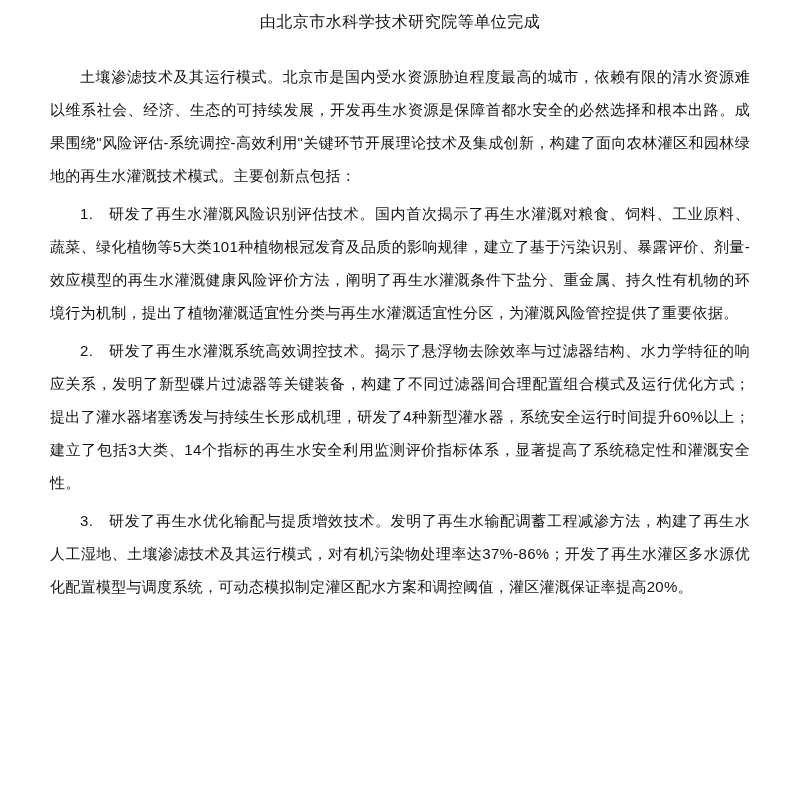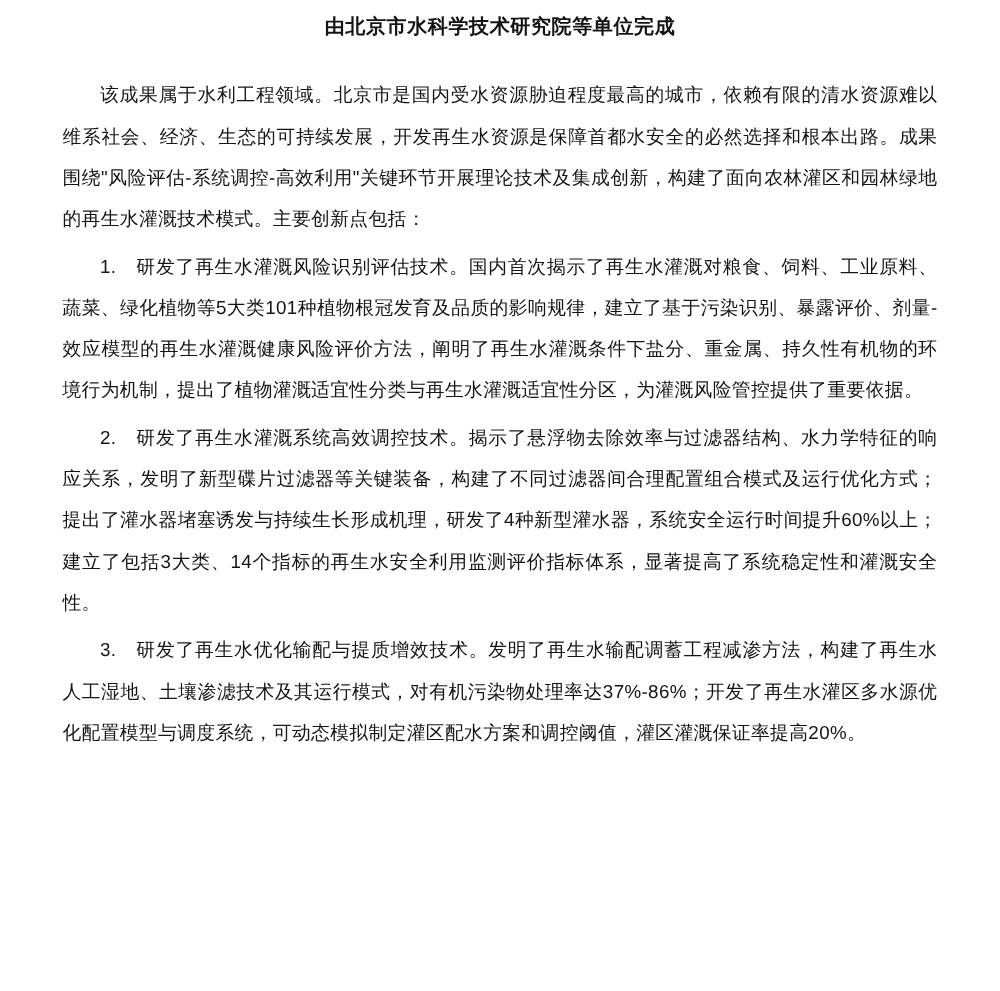--- a/index.html
+++ b/index.html
@@ -17,21 +17,21 @@
   .page {
     box-sizing: border-box;
     width: 800px;
     height: 793px;
     padding: 9px 50px 20px 50px;
     background: #ffffff;
   }
   .doc-title {
     font-size: 16px;
     line-height: 26px;
-    font-weight: 700;
+    font-weight: 400;
     text-align: center;
     margin: 0 0 25px 0;
     letter-spacing: 0.5px;
   }
   .doc-paragraph {
     font-size: 15px;
     line-height: 33px;
     text-align: justify;
     text-justify: inter-ideograph;
     text-indent: 2em;
@@ -39,21 +39,21 @@
     letter-spacing: 0.3px;
     word-break: break-all;
   }
 </style>
 </head>
 <body>
 
 <div class="page">
   <h1 class="doc-title">由北京市水科学技术研究院等单位完成</h1>
 
-  <p class="doc-paragraph">该成果属于水利工程领域。北京市是国内受水资源胁迫程度最高的城市，依赖有限的清水资源难以维系社会、经济、生态的可持续发展，开发再生水资源是保障首都水安全的必然选择和根本出路。成果围绕"风险评估-系统调控-高效利用"关键环节开展理论技术及集成创新，构建了面向农林灌区和园林绿地的再生水灌溉技术模式。主要创新点包括：</p>
+  <p class="doc-paragraph">土壤渗滤技术及其运行模式。北京市是国内受水资源胁迫程度最高的城市，依赖有限的清水资源难以维系社会、经济、生态的可持续发展，开发再生水资源是保障首都水安全的必然选择和根本出路。成果围绕"风险评估-系统调控-高效利用"关键环节开展理论技术及集成创新，构建了面向农林灌区和园林绿地的再生水灌溉技术模式。主要创新点包括：</p>
 
   <p class="doc-paragraph">1.　研发了再生水灌溉风险识别评估技术。国内首次揭示了再生水灌溉对粮食、饲料、工业原料、蔬菜、绿化植物等5大类101种植物根冠发育及品质的影响规律，建立了基于污染识别、暴露评价、剂量-效应模型的再生水灌溉健康风险评价方法，阐明了再生水灌溉条件下盐分、重金属、持久性有机物的环境行为机制，提出了植物灌溉适宜性分类与再生水灌溉适宜性分区，为灌溉风险管控提供了重要依据。</p>
 
   <p class="doc-paragraph">2.　研发了再生水灌溉系统高效调控技术。揭示了悬浮物去除效率与过滤器结构、水力学特征的响应关系，发明了新型碟片过滤器等关键装备，构建了不同过滤器间合理配置组合模式及运行优化方式；提出了灌水器堵塞诱发与持续生长形成机理，研发了4种新型灌水器，系统安全运行时间提升60%以上；建立了包括3大类、14个指标的再生水安全利用监测评价指标体系，显著提高了系统稳定性和灌溉安全性。</p>
 
   <p class="doc-paragraph">3.　研发了再生水优化输配与提质增效技术。发明了再生水输配调蓄工程减渗方法，构建了再生水人工湿地、土壤渗滤技术及其运行模式，对有机污染物处理率达37%-86%；开发了再生水灌区多水源优化配置模型与调度系统，可动态模拟制定灌区配水方案和调控阈值，灌区灌溉保证率提高20%。</p>
 
 </div>
 
 </body></html>

